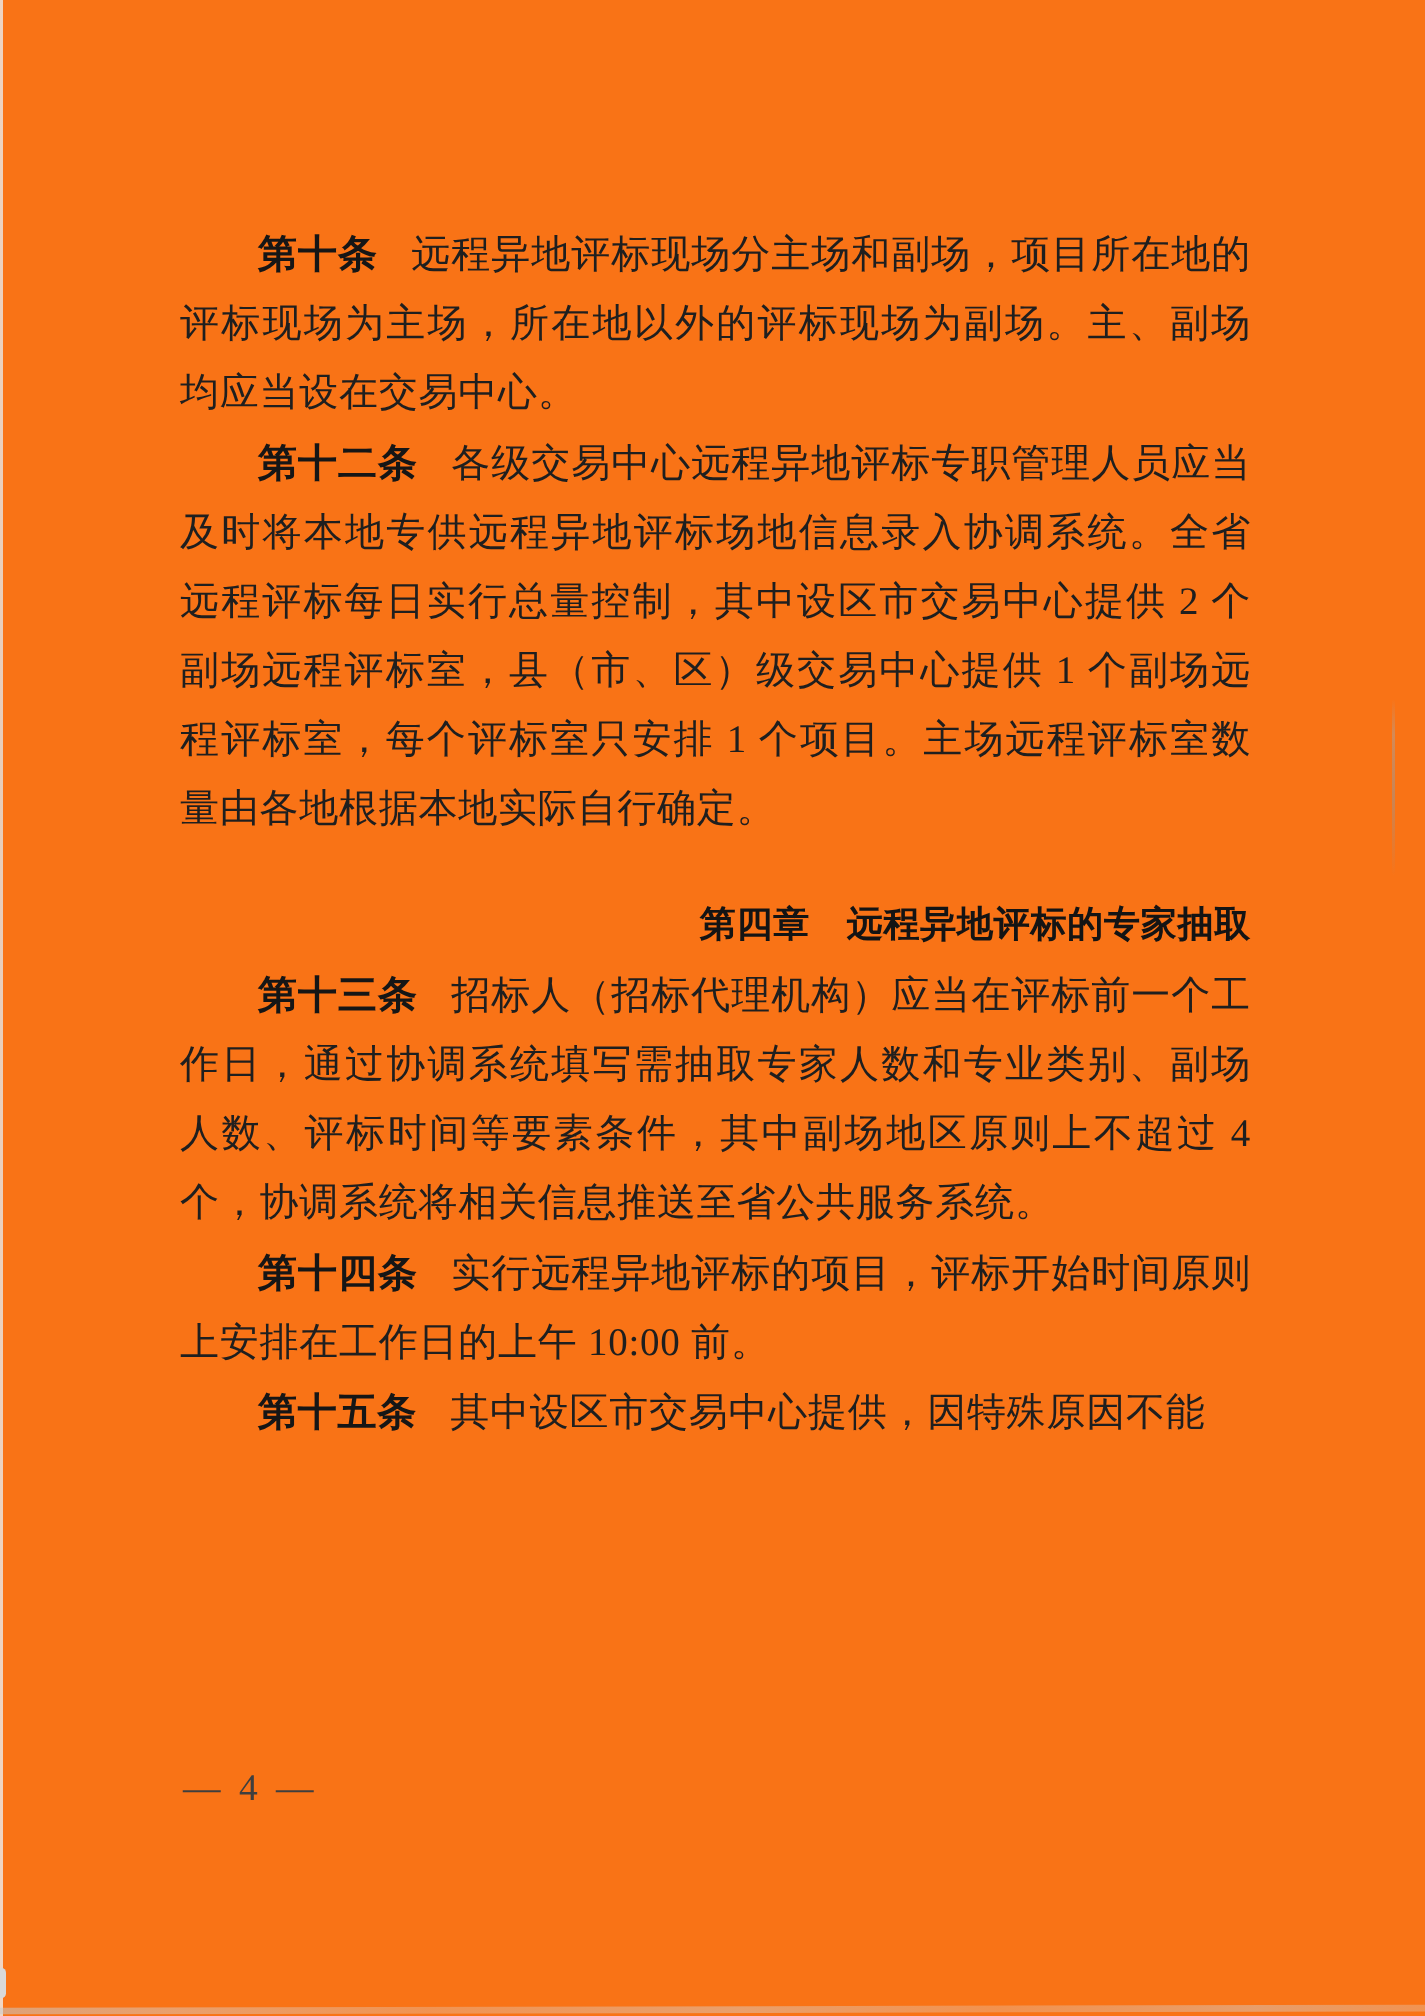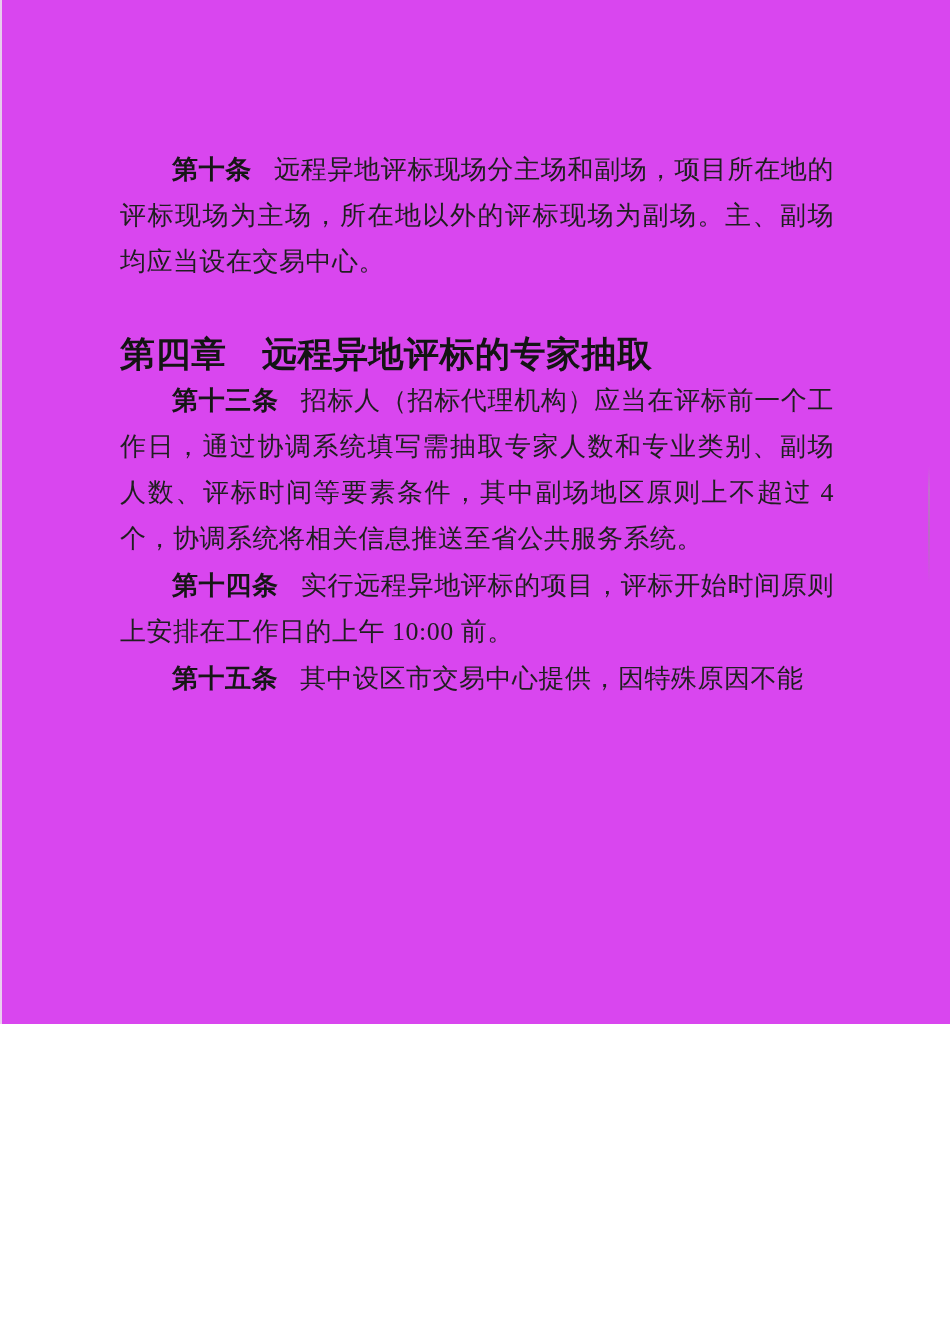--- a/index.html
+++ b/index.html
@@ -1,20 +1,20 @@
 <!DOCTYPE html>
 <html lang="zh"><head>
 <meta charset="utf-8">
 <style>
   html, body { margin: 0; padding: 0; background: #ffffff; }
   .page {
     position: relative;
     width: 950px;
-    height: 1024px;
-    background: #d946ef;
+    height: 1344px;
+    background: #f97316;
     overflow: hidden;
     font-family: "Liberation Serif", "DejaVu Serif", serif;
     color: #1f1f1f;
   }
   
   .page::before {
     content: "";
     position: absolute;
     left: 0; top: 0;
     width: 2px; height: 100%;
@@ -35,26 +35,26 @@
     margin: 0;
     text-indent: 2em;
   }
   .article-label {
     font-family: "Liberation Sans", "DejaVu Sans", sans-serif;
     font-weight: 700;
     color: #161616;
     margin-right: 0.85em;
   }
   h2.chapter {
-    margin: 46px 0 0 0;
+    margin: 32px 0 0 0;
     text-indent: 0;
-    text-align: left;
+    text-align: right;
     font-family: "Liberation Sans", "DejaVu Sans", sans-serif;
     font-weight: 700;
-    font-size: 35px;
+    font-size: 24px;
     line-height: 46px;
     color: #141414;
   }
   .footer {
     position: absolute;
     left: 122px;
     top: 1178px;
     font-size: 25px;
     line-height: 30px;
     color: #3f3f3f;
@@ -95,20 +95,21 @@
 </style>
 </head>
 <body>
 
 <div class="page">
   <main class="content">
 
     <p class="para"><span class="article-label">第十条</span><span class="article-text">远程异地评标现场分主场和副场，项目所在地的评标现场为主场，所在地以外的评标现场为副场。主、副场均应当设在交易中心。</span></p>
 
 
+    <p class="para"><span class="article-label">第十二条</span><span class="article-text">各级交易中心远程异地评标专职管理人员应当及时将本地专供远程异地评标场地信息录入协调系统。全省远程评标每日实行总量控制，其中设区市交易中心提供 2 个副场远程评标室，县（市、区）级交易中心提供 1 个副场远程评标室，每个评标室只安排 1 个项目。主场远程评标室数量由各地根据本地实际自行确定。</span></p>
 
     <h2 class="chapter">第四章　远程异地评标的专家抽取</h2>
 
     <p class="para"><span class="article-label">第十三条</span><span class="article-text">招标人（招标代理机构）应当在评标前一个工作日，通过协调系统填写需抽取专家人数和专业类别、副场人数、评标时间等要素条件，其中副场地区原则上不超过 4 个，协调系统将相关信息推送至省公共服务系统。</span></p>
 
     <p class="para"><span class="article-label">第十四条</span><span class="article-text">实行远程异地评标的项目，评标开始时间原则上安排在工作日的上午 10:00 前。</span></p>
 
     <p class="para"><span class="article-label">第十五条</span><span class="article-text">其中设区市交易中心提供，因特殊原因不能</span></p>
 
   </main>

